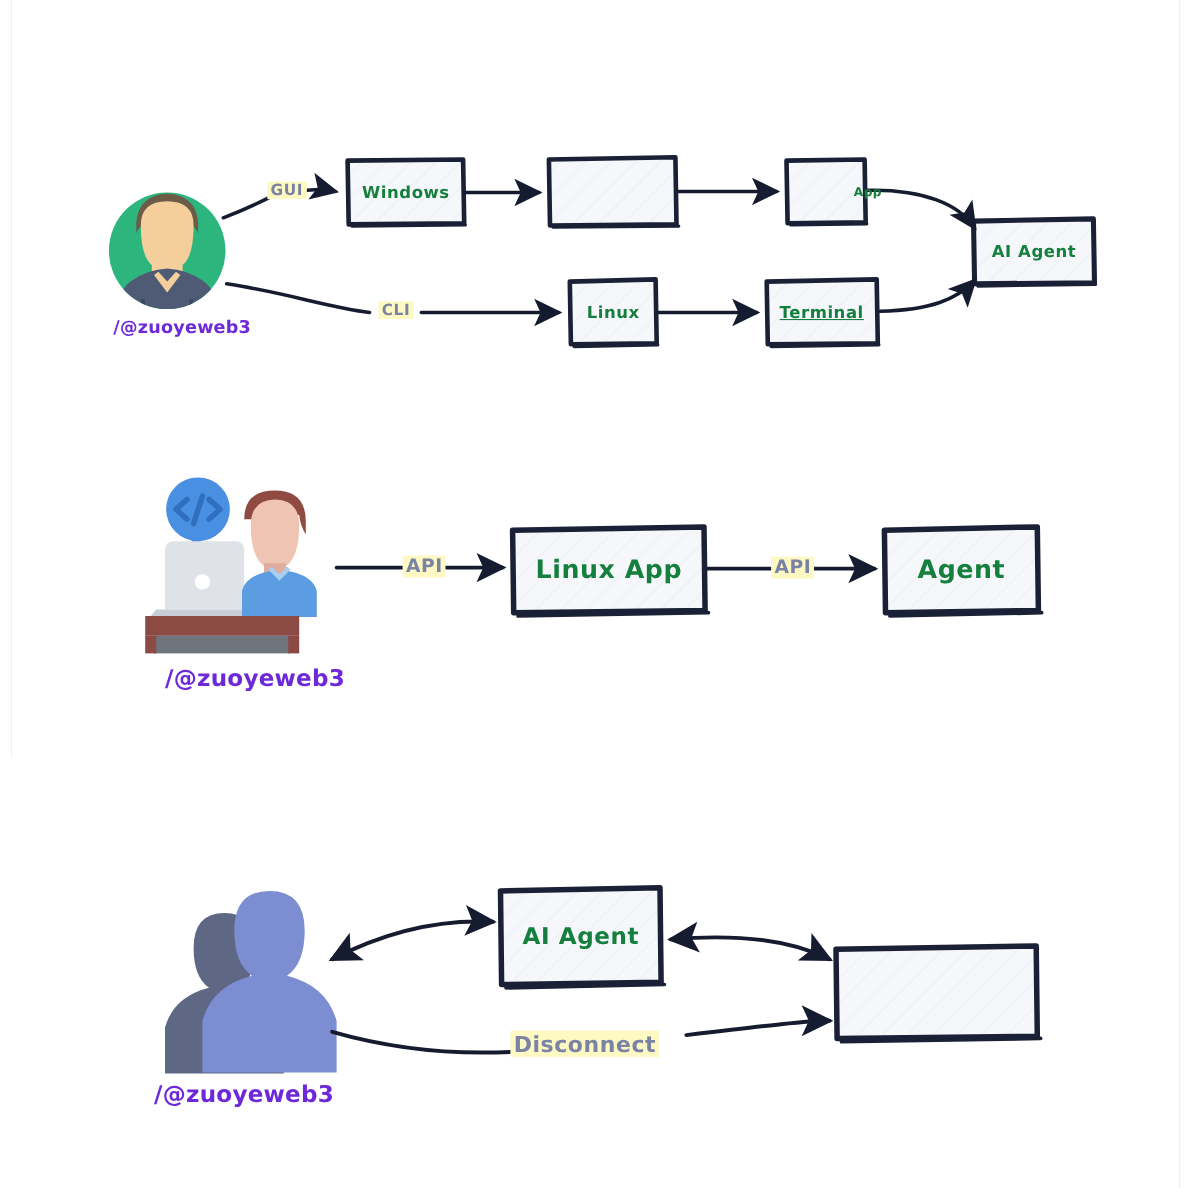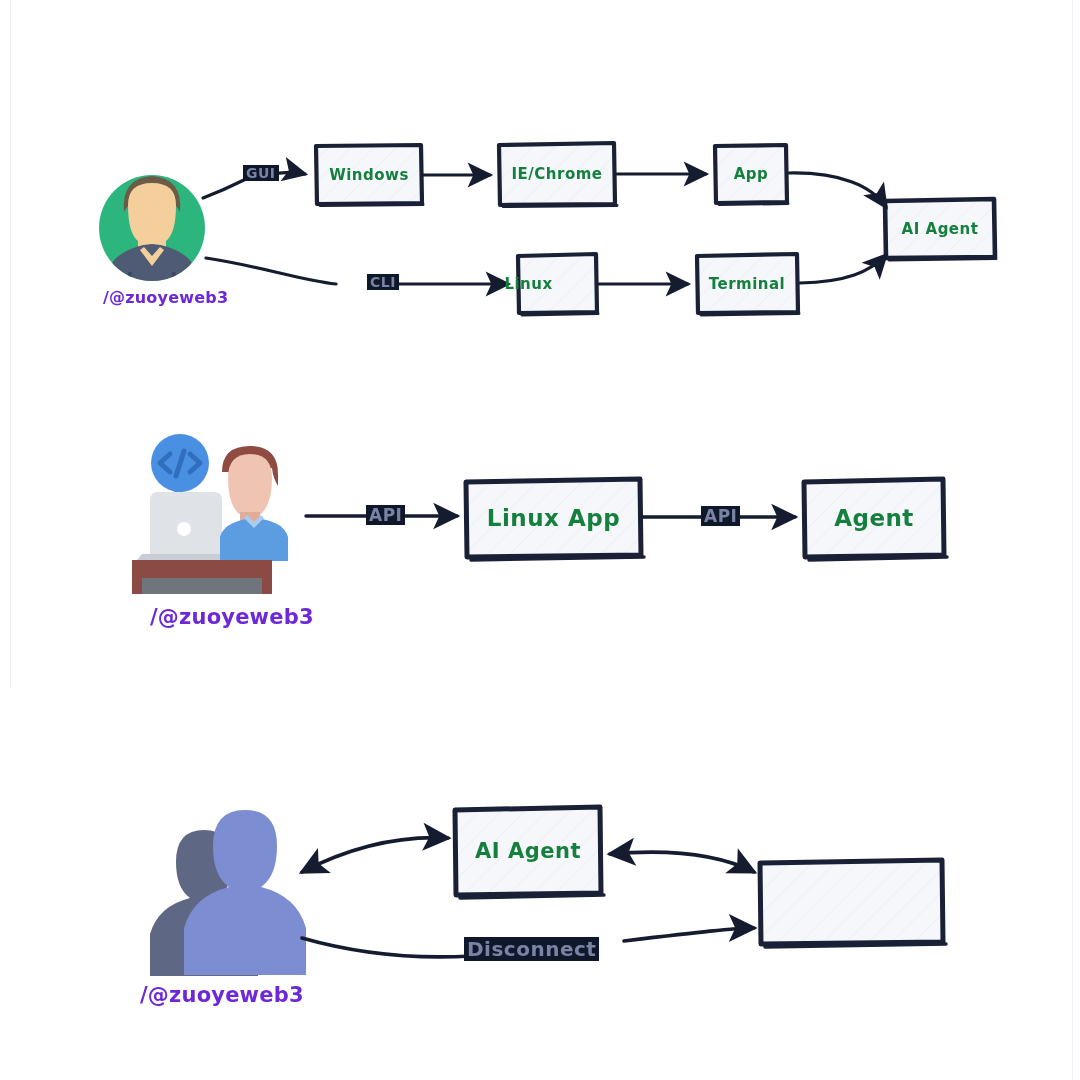--- a/index.html
+++ b/index.html
@@ -28,21 +28,21 @@
     pointer-events: none;
     white-space: nowrap;
   }
   .edge-label {
     position: absolute;
     color: #7a83a3;
     font-family: "DejaVu Sans", sans-serif;
     font-weight: 600;
     letter-spacing: 0.5px;
     white-space: nowrap;
-    background: #0f172a;
+    background: #fef9c3;
     padding: 0 3px;
   }
   .handle-label {
     position: absolute;
     color: #6d28d9;
     font-family: "DejaVu Sans", sans-serif;
     font-weight: 700;
     white-space: nowrap;
     letter-spacing: 0.2px;
   }
@@ -195,28 +195,27 @@
     </g>
     <g stroke="#161c30" fill="none" stroke-width="3.6" stroke-linecap="round">
       <path d="M302,872 C360,842 410,836 448,838" marker-end="url(#ah)" marker-start="url(#ah-start)"></path>
       <path d="M610,854 C680,848 726,858 754,872" marker-end="url(#ah)" marker-start="url(#ah-start)"></path>
       <path d="M302,938 C400,966 480,958 580,945"></path>
       <path d="M624,941 C700,932 734,928 754,928" marker-end="url(#ah)"></path>
     </g>
   </svg>
 
   <div class="box-label" style="left:317px; top:146px; width:104px; height:57px; font-size:15px;">Windows</div>
-  <div class="box-label" style="left:500px; top:144px; width:114px; height:60px; font-size:15px;">IE/Chrome</div>
-  <div class="box-label" style="left:716px; top:146px; width:70px; height:56px; font-size:15px;">App</div>
-  <div class="box-label" style="left:490px; top:255px; width:77px; height:58px; font-size:15px;">Linux</div>
-  <div class="box-label" style="left:698px; top:255px; width:98px; height:58px; font-size:15px;">Terminal</div>
+  <div class="box-label" style="left:754px; top:146px; width:70px; height:56px; font-size:11px;">App</div>
+  <div class="box-label" style="left:519px; top:255px; width:77px; height:58px; font-size:15px;">Linux</div>
+  <div class="box-label" style="left:698px; top:255px; width:98px; height:58px; font-size:15px;text-decoration:underline;">Terminal</div>
   <div class="box-label" style="left:886px; top:200px; width:108px; height:58px; font-size:15px;">AI Agent</div>
 
   <div class="edge-label" style="left:243px; top:165px; font-size:14px;">GUI</div>
-  <div class="edge-label" style="left:367px; top:274px; font-size:14px;text-align:center;">CLI</div>
+  <div class="edge-label" style="left:344px; top:274px; font-size:14px;text-align:center;">CLI</div>
 
   <div class="handle-label" style="left:103px; top:288px; font-size:16px;">/@zuoyeweb3</div>
 
   <div class="box-label" style="left:467px; top:481px; width:173px; height:74px; font-size:23px;">Linux App</div>
   <div class="box-label" style="left:805px; top:481px; width:138px; height:74px; font-size:23px;">Agent</div>
 
   <div class="edge-label" style="left:366px; top:505px; font-size:17px;">API</div>
   <div class="edge-label" style="left:701px; top:506px; font-size:17px;">API</div>
 
   <div class="handle-label" style="left:150px; top:605px; font-size:21px;">/@zuoyeweb3</div>

